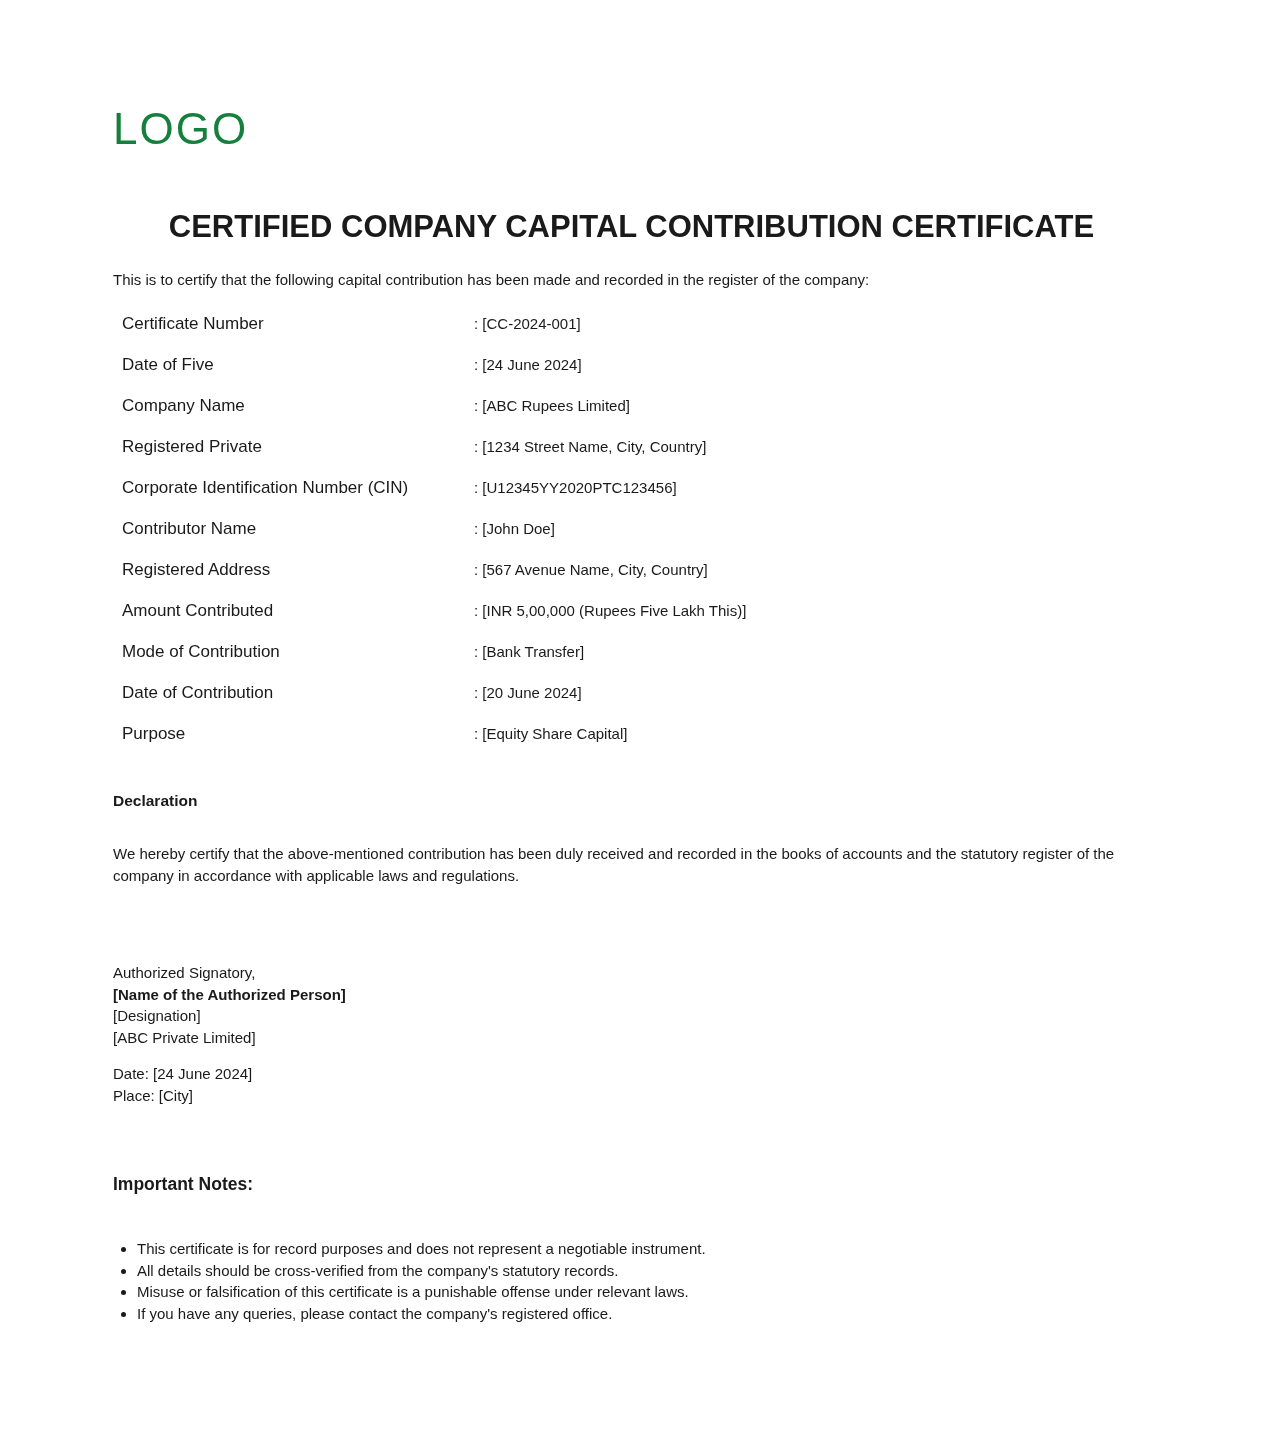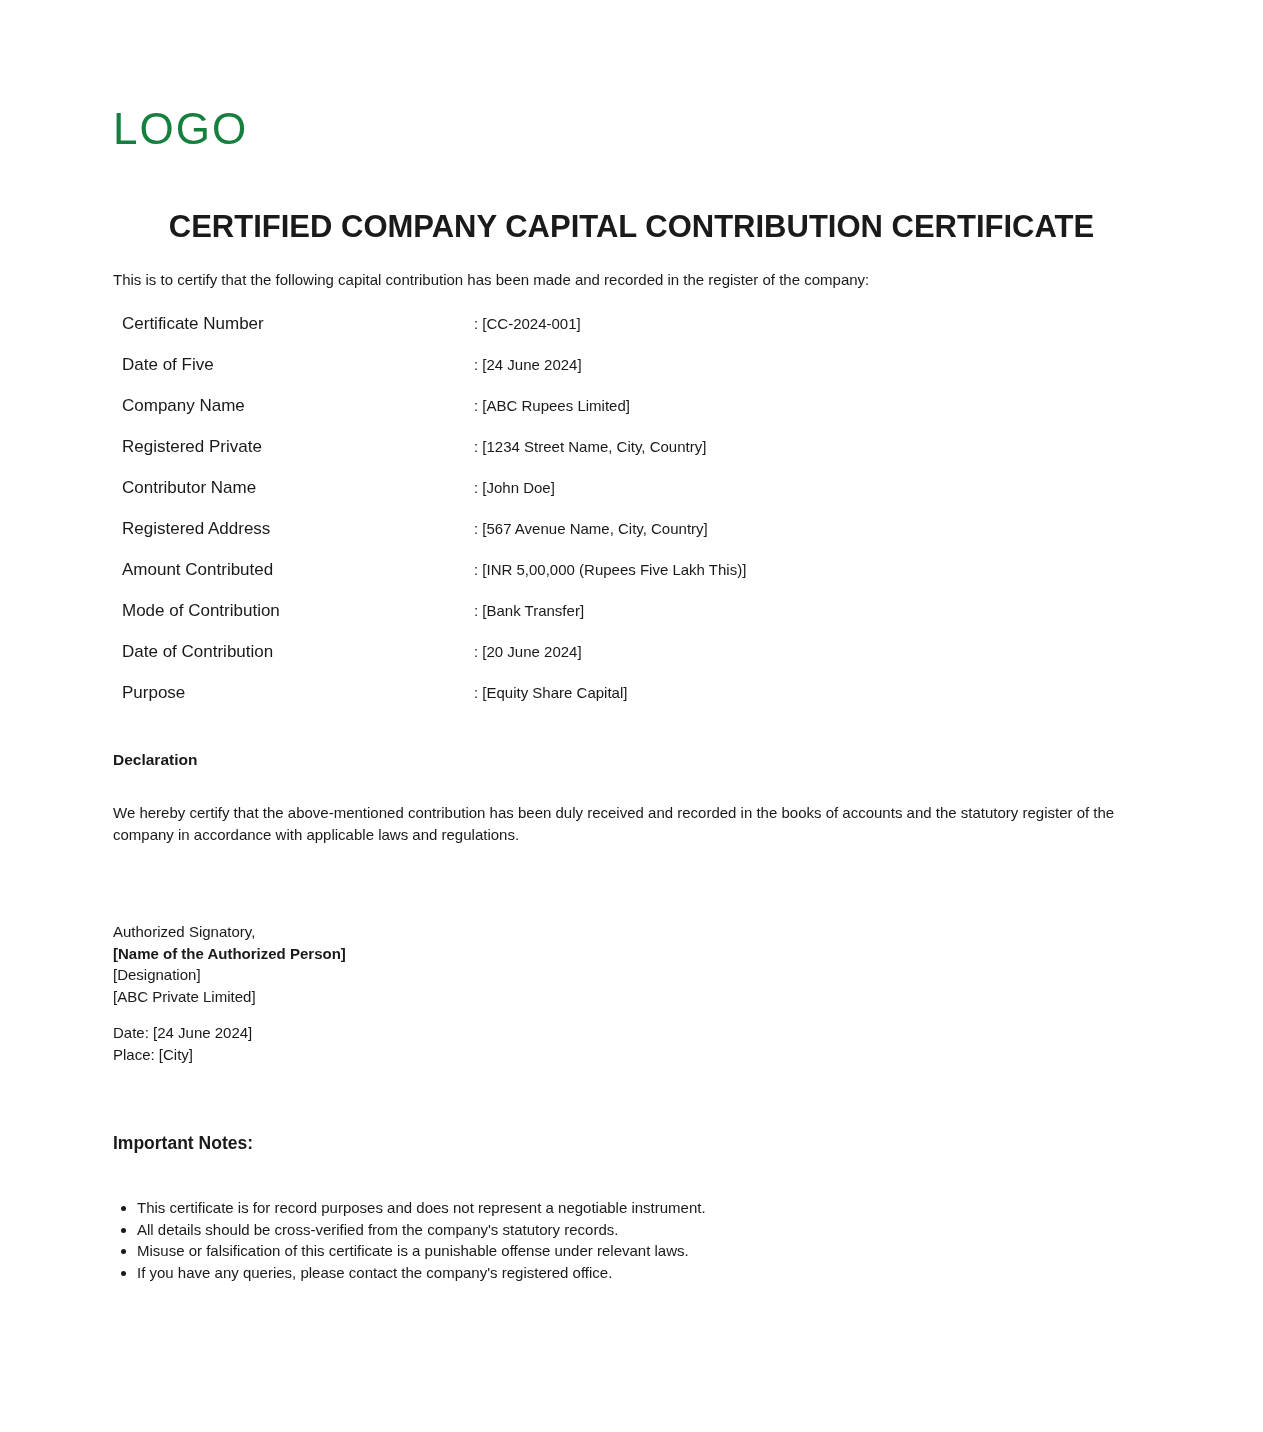--- a/index.html
+++ b/index.html
@@ -123,20 +123,24 @@
       </div>
       <div class="row">
         <div class="cell-label">Company Name</div>
         <div class="cell-value">: [ABC Rupees Limited]</div>
       </div>
       <div class="row">
         <div class="cell-label">Registered Private</div>
         <div class="cell-value">: [1234 Street Name, City, Country]</div>
       </div>
       <div class="row">
+        <div class="cell-label">Corporate Identification Number (CIN)</div>
+        <div class="cell-value">: [U12345YY2020PTC123456]</div>
+      </div>
+      <div class="row">
         <div class="cell-label">Contributor Name</div>
         <div class="cell-value">: [John Doe]</div>
       </div>
       <div class="row">
         <div class="cell-label">Registered Address</div>
         <div class="cell-value">: [567 Avenue Name, City, Country]</div>
       </div>
       <div class="row">
         <div class="cell-label">Amount Contributed</div>
         <div class="cell-value">: [INR 5,00,000 (Rupees Five Lakh This)]</div>

